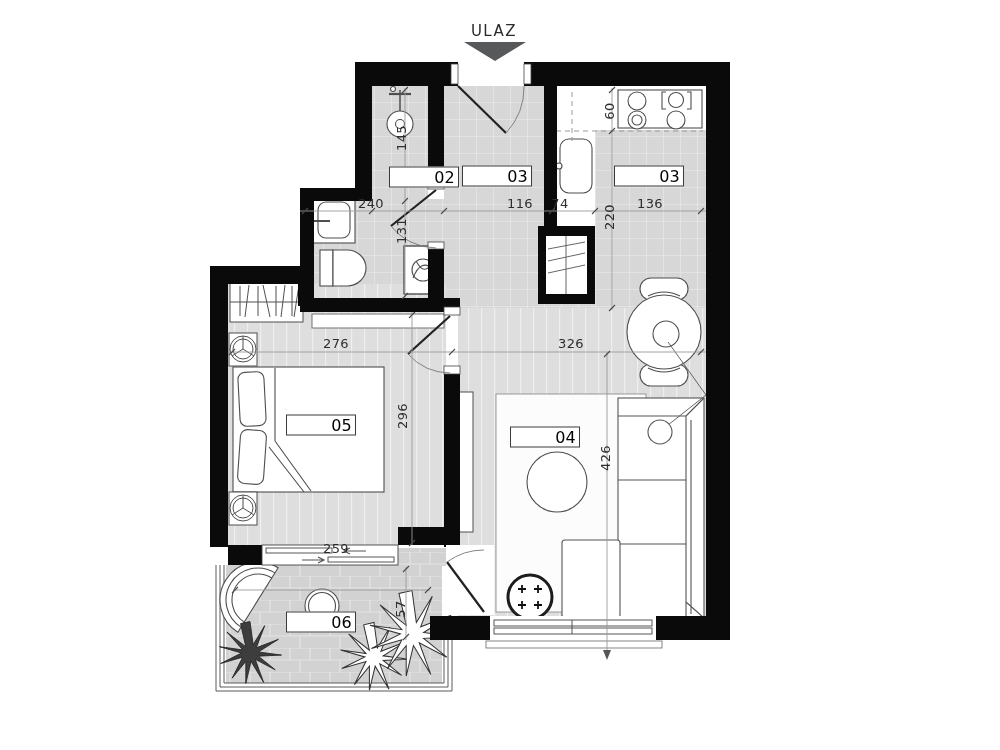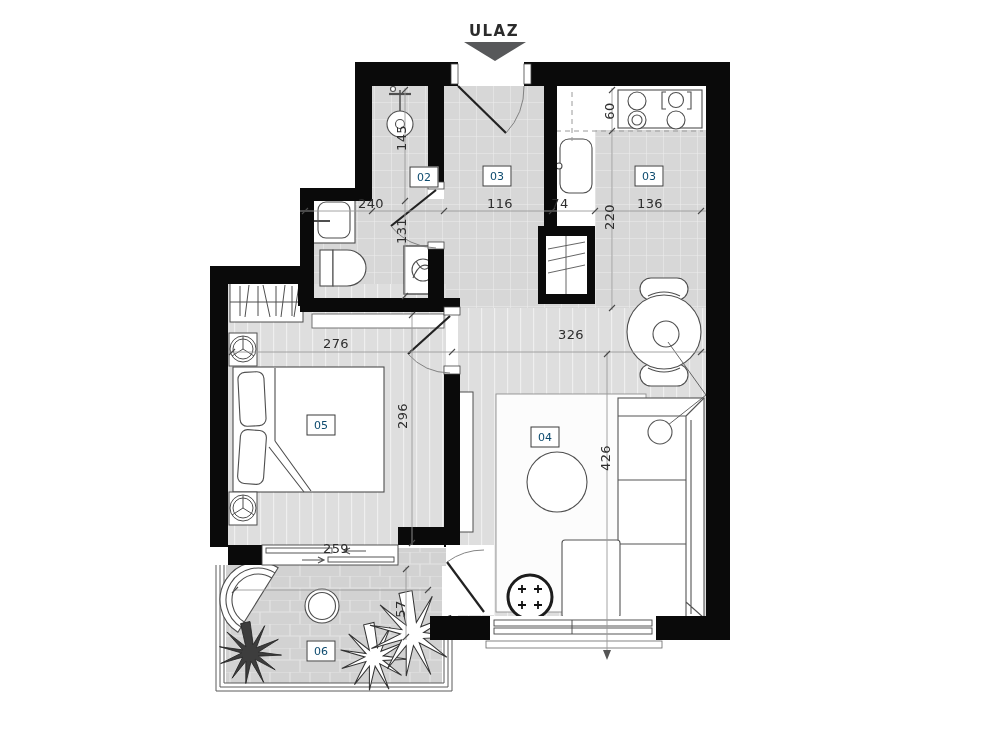--- a/index.html
+++ b/index.html
@@ -3,23 +3,23 @@
 <meta charset="utf-8">
 <style>
   html,body{margin:0;padding:0;background:#fff;}
   .plan{position:relative;width:1000px;height:750px;background:#fff;overflow:hidden;
         font-family:"DejaVu Sans",sans-serif;}
   .plan svg{position:absolute;left:0;top:0;}
   .lbl{position:absolute;transform:translate(-50%,-50%);font-size:13px;color:#2e2e2e;
        letter-spacing:.4px;white-space:nowrap;line-height:1;}
   .lbl.v{transform:translate(-50%,-50%) rotate(-90deg);}
   .room-label{position:absolute;transform:translate(-50%,-50%);width:27px;height:19px;
-       border:1.4px solid #3a3a3a;background:#fff;font-size:11px;color:#0c4a6e;
-       display:flex;align-items:center;justify-content:center;line-height:1;}
-  .ulaz{position:absolute;transform:translate(-50%,-50%);font-weight:bold;font-size:15px;
+       border:1.4px solid #3a3a3a;background:#fff;font-size:16px;color:#000000;
+       display:flex;align-items:center;justify-content:center;line-height:1;padding-left:41px;}
+  .ulaz{position:absolute;transform:translate(-50%,-50%);font-weight:normal;font-size:15px;
        color:#2b2b2b;letter-spacing:1.5px;text-align:right;}
 </style>
 </head>
 <body>
 
 <div class="plan">
 
 <svg width="1000" height="750" viewBox="0 0 1000 750">
   <defs>
     <pattern id="tile" width="17" height="17" patternUnits="userSpaceOnUse">
@@ -258,30 +258,30 @@
   <polygon points="464,42 526,42 495,61" fill="#57585a"></polygon>
 </svg>
 
 <div class="ulaz" style="left:494px;top:31px">ULAZ</div>
 
 <div class="room-label" style="left:497px;top:176px">03</div>
 <div class="room-label" style="left:424px;top:177px">02</div>
 <div class="room-label" style="left:649px;top:176px">03</div>
 <div class="room-label" style="left:545px;top:437px">04</div>
 <div class="room-label" style="left:321px;top:425px">05</div>
-<div class="room-label" style="left:321px;top:651px">06</div>
+<div class="room-label" style="left:321px;top:622px">06</div>
 
 <div class="lbl v" style="left:401px;top:138px">145</div>
 <div class="lbl" style="left:371px;top:203px">240</div>
 <div class="lbl v" style="left:401px;top:231px">131</div>
-<div class="lbl" style="left:500px;top:203px">116</div>
+<div class="lbl" style="left:520px;top:203px">116</div>
 <div class="lbl" style="left:560px;top:203px">74</div>
 <div class="lbl v" style="left:609px;top:111px">60</div>
 <div class="lbl v" style="left:609px;top:217px">220</div>
 <div class="lbl" style="left:650px;top:203px">136</div>
 <div class="lbl" style="left:336px;top:343px">276</div>
-<div class="lbl" style="left:571px;top:334px">326</div>
+<div class="lbl" style="left:571px;top:343px">326</div>
 <div class="lbl v" style="left:402px;top:416px">296</div>
 <div class="lbl v" style="left:605px;top:458px">426</div>
 <div class="lbl" style="left:336px;top:548px">259</div>
 <div class="lbl v" style="left:400px;top:609px">57</div>
 
 </div>
 
 </body></html>

